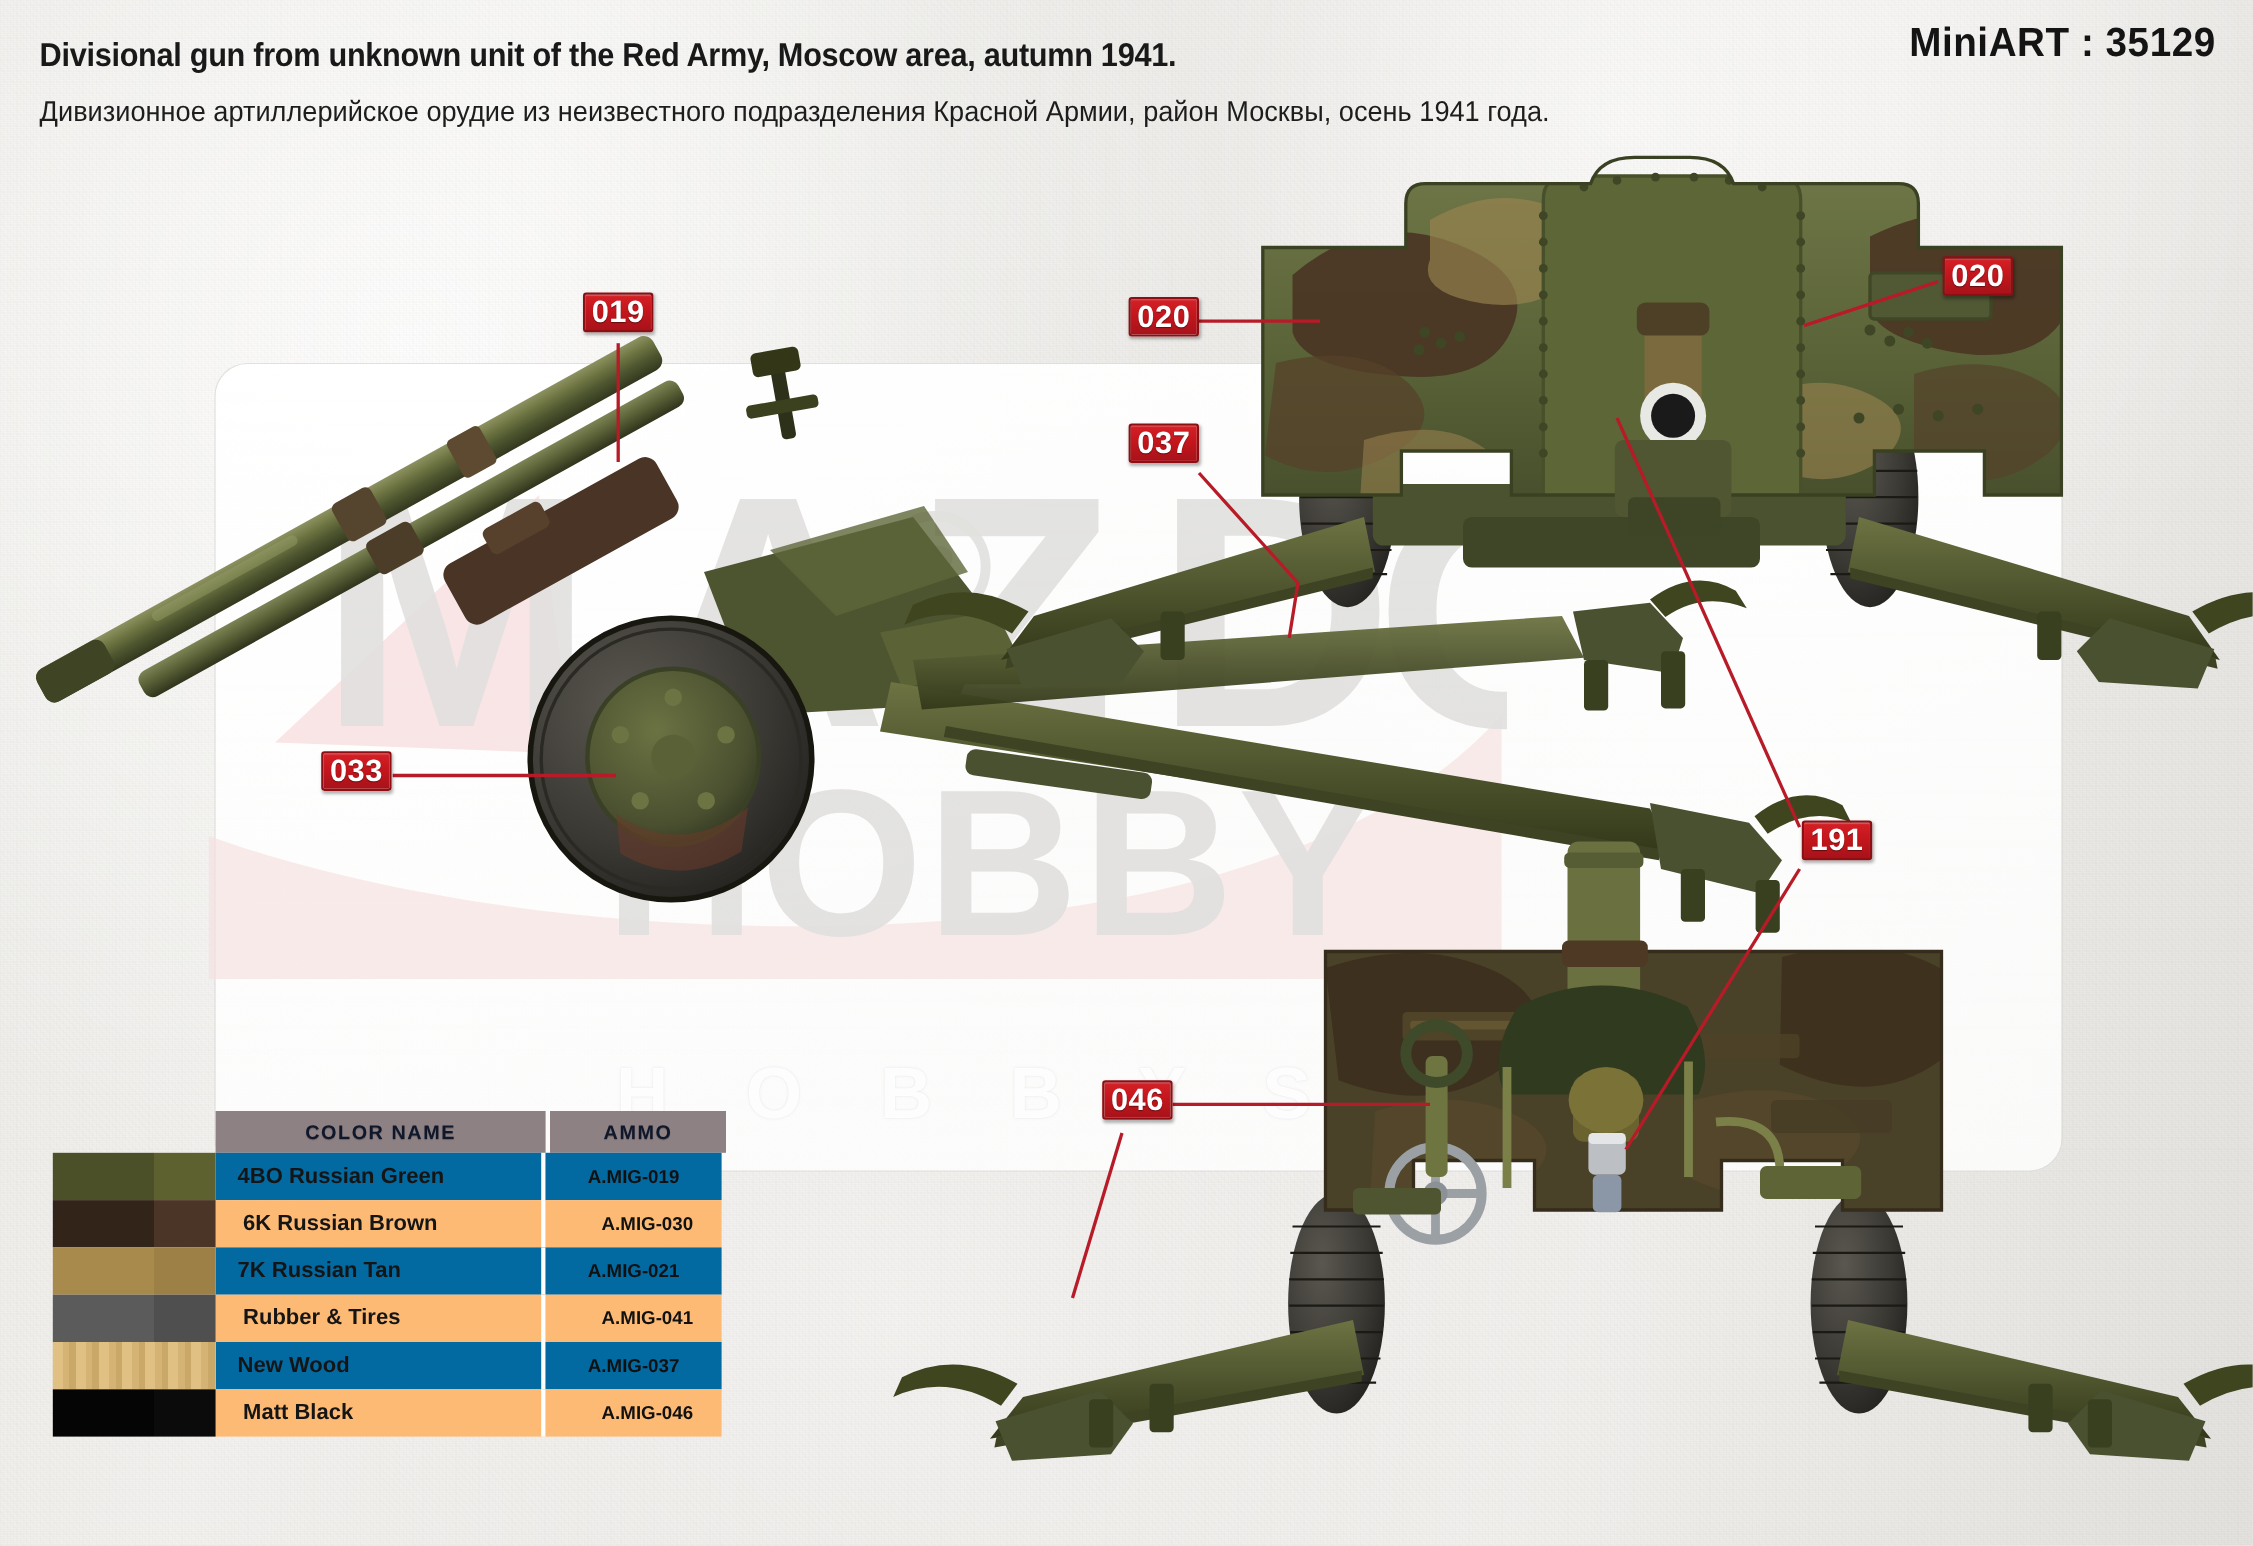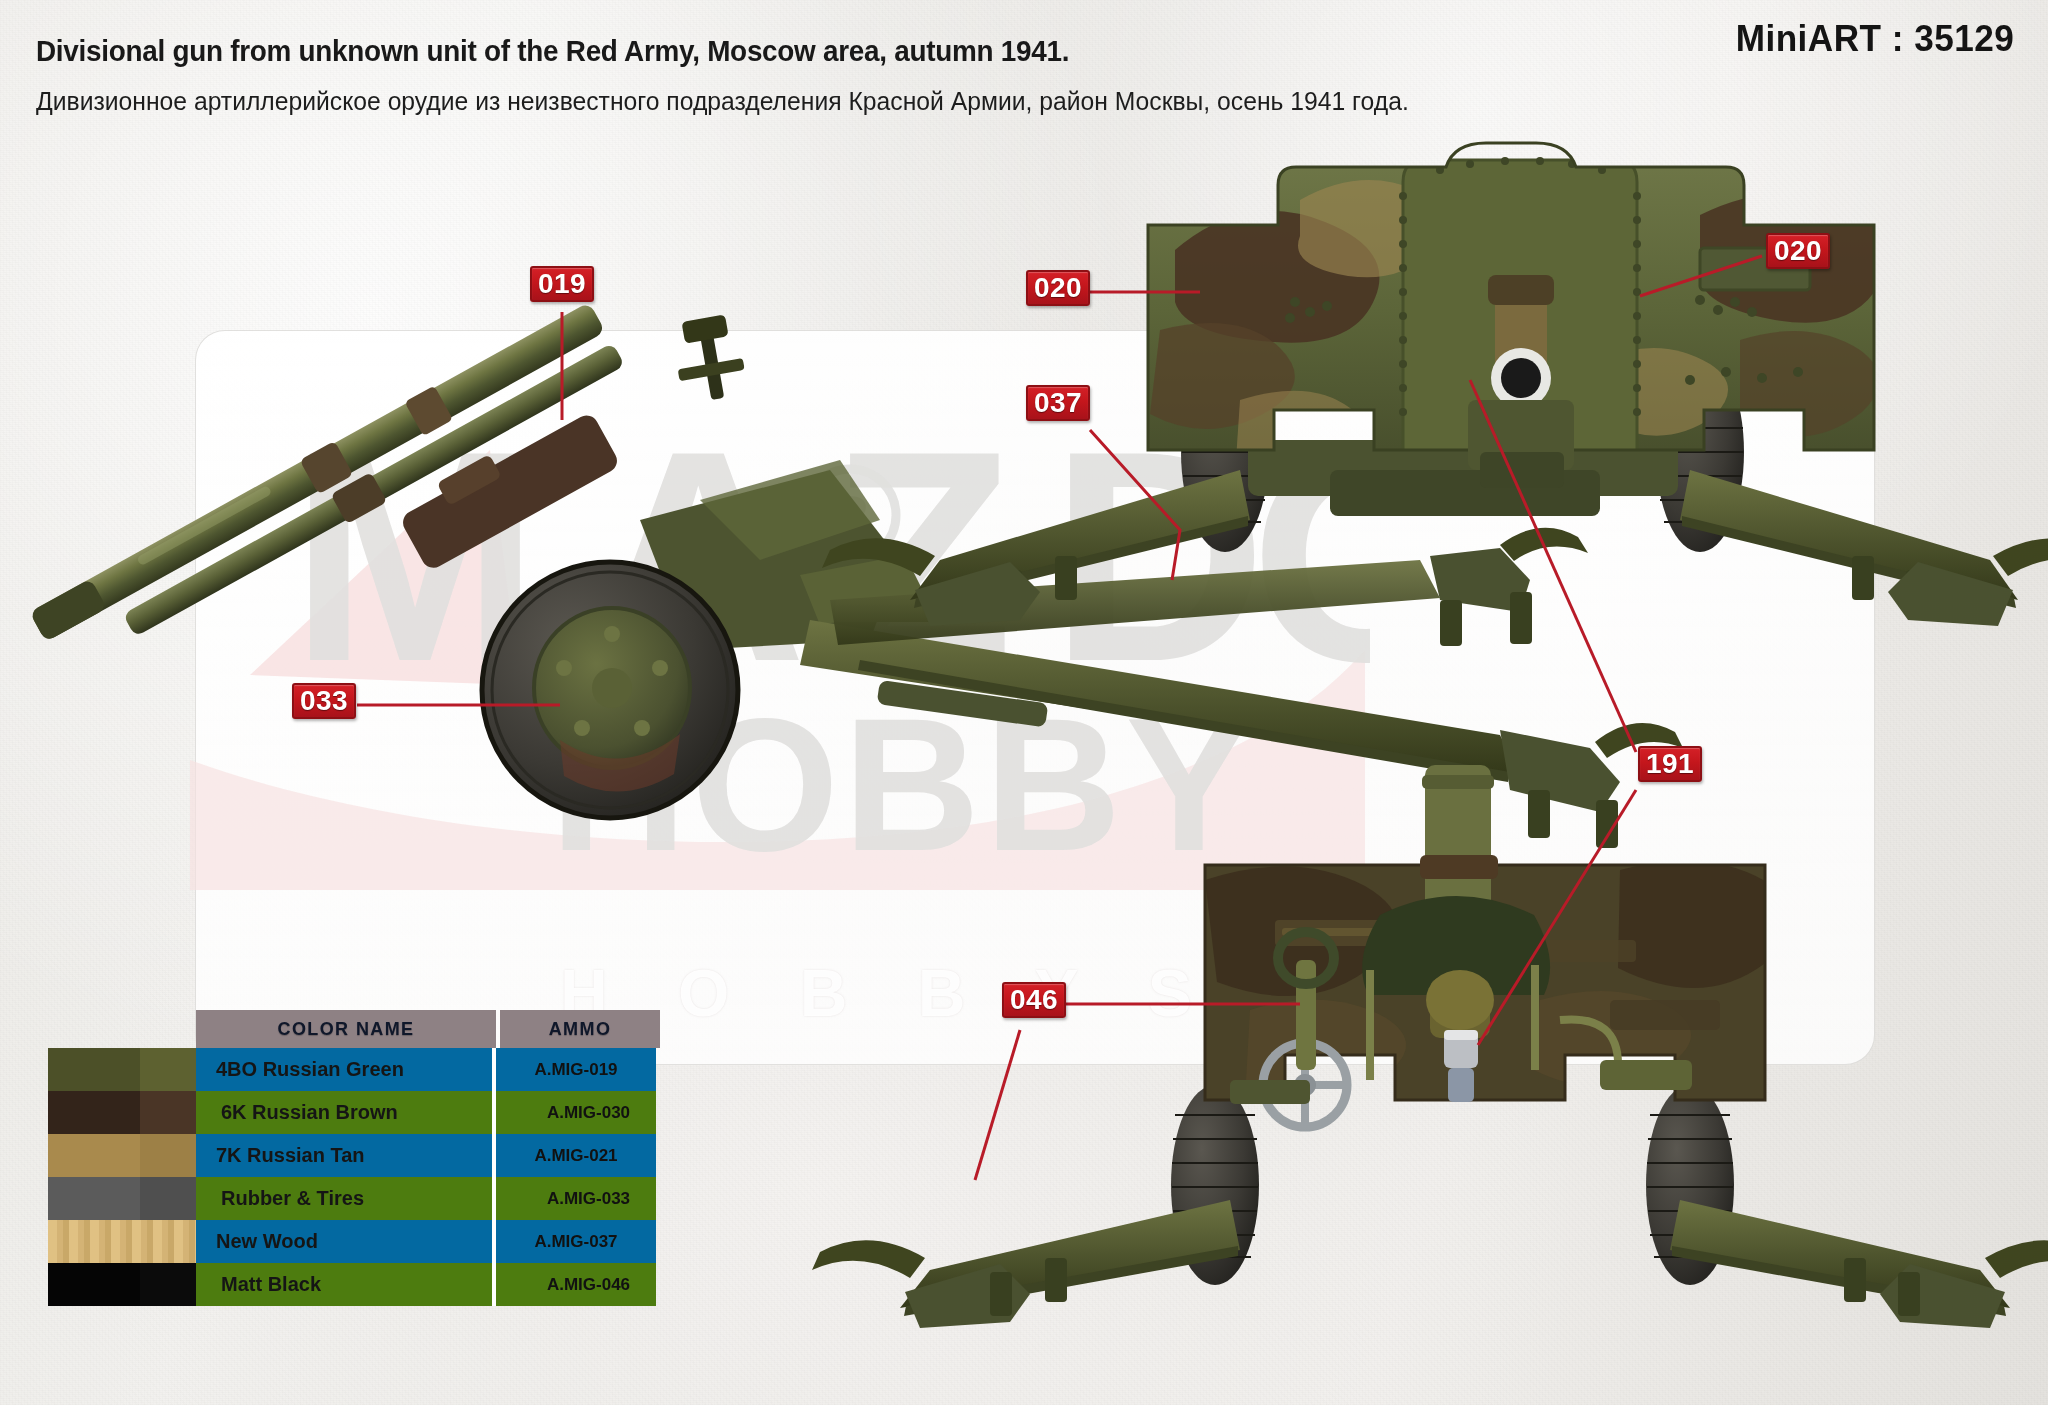--- a/index.html
+++ b/index.html
@@ -96,21 +96,21 @@
   .hdr-row { height:38px; }
   .hdr-row .swatch { background:transparent; }
   .hdr-cell {
     background:#8e8184; color:#0f172a; font-size:18px; font-weight:700;
     letter-spacing:1.4px; display:flex; align-items:center; justify-content:center;
     text-shadow:0 1px 1px rgba(0,0,0,.25);
   }
   .hdr-name { width:300px; }
   .hdr-ammo { width:160px; margin-left:4px; }
   .band-a .cname, .band-a .ammo { background:#0369a1; }
-  .band-b .cname, .band-b .ammo { background:#4d7c0f;padding-left:25px; }
+  .band-b .cname, .band-b .ammo { background:#fdba74;padding-left:25px; }
   .cname { border-right:4px solid #fff; }
 </style>
 </head>
 <body>
 
 <div id="paper"></div>
 <div id="grain"></div>
 <div id="panel"></div>
 
 <svg id="wm-logo" viewBox="0 0 1180 590">
@@ -496,21 +496,21 @@
         <div class="ammo">A.MIG-030</div>
       </div>
       <div class="trow band-a">
         <div class="swatch" style="background: linear-gradient(90deg, rgb(169, 138, 77) 0px, rgb(169, 138, 77) 62%, rgb(157, 128, 70) 62%, rgb(157, 128, 70) 100%);"></div>
         <div class="cname">7K Russian Tan</div>
         <div class="ammo">A.MIG-021</div>
       </div>
       <div class="trow band-b">
         <div class="swatch" style="background: linear-gradient(90deg, rgb(91, 91, 91) 0px, rgb(91, 91, 91) 62%, rgb(79, 79, 79) 62%, rgb(79, 79, 79) 100%);"></div>
         <div class="cname">Rubber &amp; Tires</div>
-        <div class="ammo">A.MIG-033</div>
+        <div class="ammo">A.MIG-041</div>
       </div>
       <div class="trow band-a">
         <div class="swatch" style="background: repeating-linear-gradient(90deg, rgb(224, 193, 131) 0px, rgb(224, 193, 131) 9px, rgb(212, 179, 117) 9px, rgb(212, 179, 117) 15px, rgb(201, 168, 104) 15px, rgb(201, 168, 104) 21px);"></div>
         <div class="cname">New Wood</div>
         <div class="ammo">A.MIG-037</div>
       </div>
       <div class="trow band-b">
         <div class="swatch" style="background: linear-gradient(90deg, rgb(5, 5, 5) 0px, rgb(5, 5, 5) 62%, rgb(11, 11, 11) 62%, rgb(11, 11, 11) 100%);"></div>
         <div class="cname">Matt Black</div>
         <div class="ammo">A.MIG-046</div>

